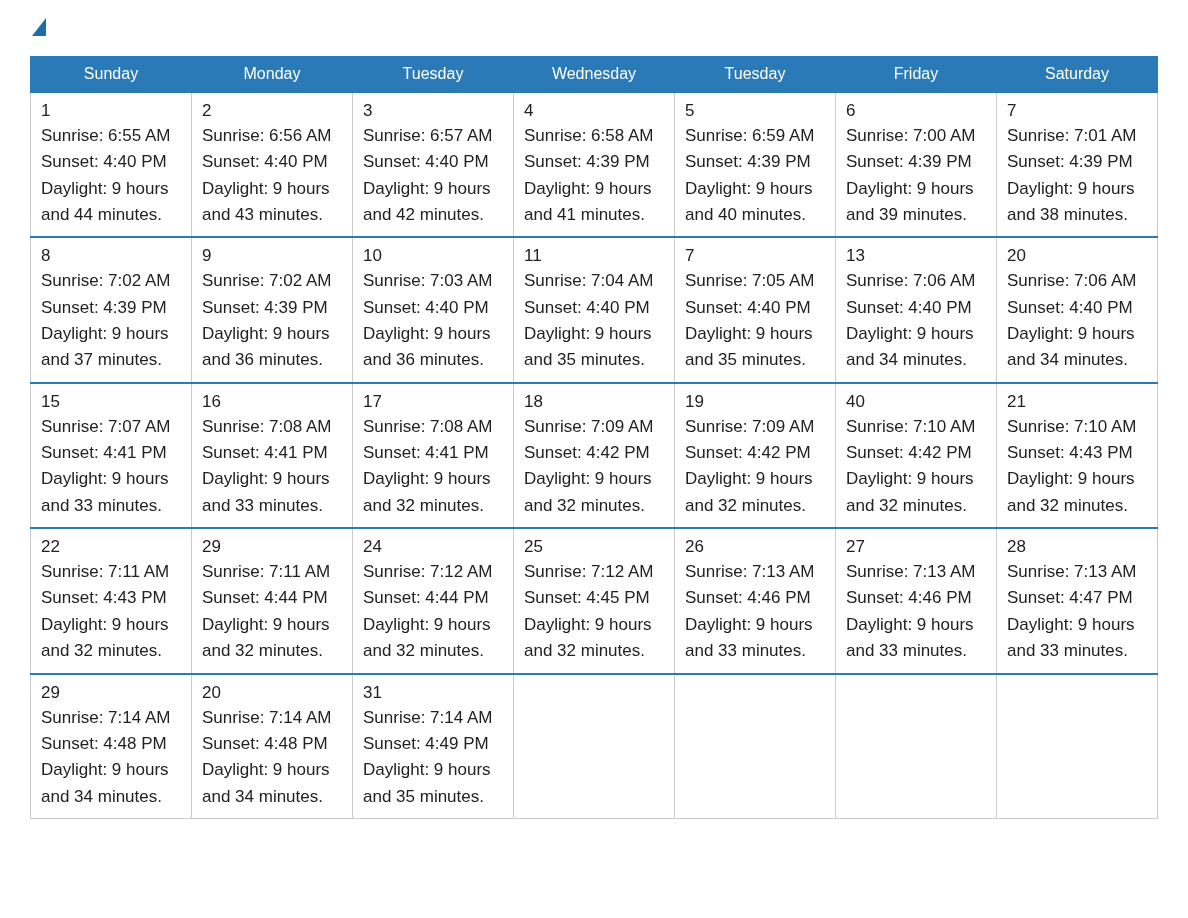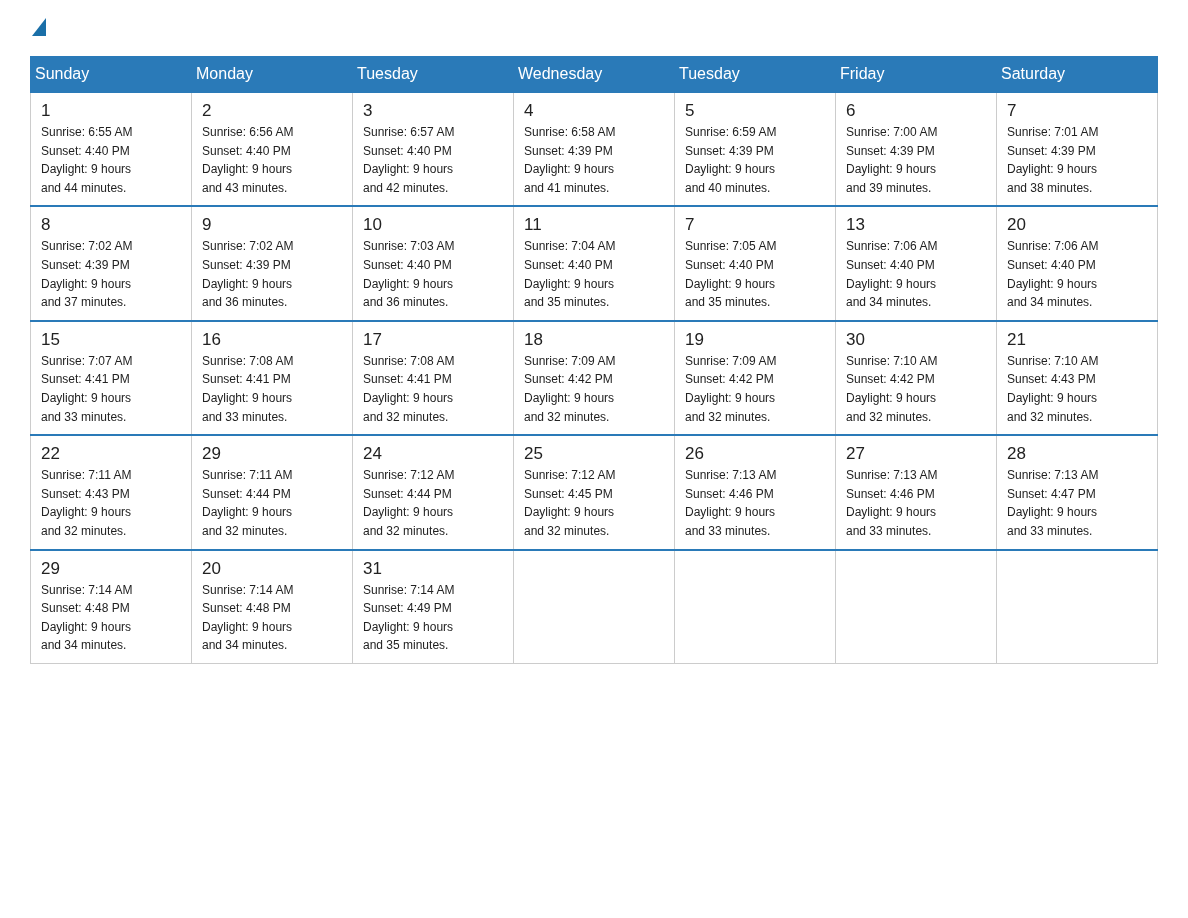--- a/index.html
+++ b/index.html
@@ -64,40 +64,40 @@
       width: 100%;
       border-collapse: collapse;
       table-layout: fixed;
     }
     thead tr th {
       background-color: #2a7ab8;
       color: #fff;
       font-size: 16px;
       font-weight: normal;
       padding: 8px 4px;
-      text-align: left;
+      text-align: center;
       border: 1px solid #2a7ab8;
     }
     tbody tr td {
       vertical-align: top;
       padding: 8px 10px;
       border: 1px solid #ccc;
       border-top: 2px solid #2a7ab8;
       font-size: 13.5px;
       color: #222;
       height: 110px;
     }
     tbody tr td .day-number {
       font-size: 17px;
       font-weight: normal;
       display: block;
       margin-bottom: 2px;
     }
     tbody tr td .day-info {
-      font-size: 12px;
+      font-size: 17px;
       line-height: 1.55;
       color: #222;
     }
     tbody tr td.empty {
       border-top: 2px solid #2a7ab8;
     }
   </style>
 </head>
 <body>
 
@@ -203,21 +203,21 @@
         </td>
         <td>
           <span class="day-number">18</span>
           <div class="day-info">Sunrise: 7:09 AM<br>Sunset: 4:42 PM<br>Daylight: 9 hours<br>and 32 minutes.</div>
         </td>
         <td>
           <span class="day-number">19</span>
           <div class="day-info">Sunrise: 7:09 AM<br>Sunset: 4:42 PM<br>Daylight: 9 hours<br>and 32 minutes.</div>
         </td>
         <td>
-          <span class="day-number">30</span>
+          <span class="day-number">40</span>
           <div class="day-info">Sunrise: 7:10 AM<br>Sunset: 4:42 PM<br>Daylight: 9 hours<br>and 32 minutes.</div>
         </td>
         <td>
           <span class="day-number">21</span>
           <div class="day-info">Sunrise: 7:10 AM<br>Sunset: 4:43 PM<br>Daylight: 9 hours<br>and 32 minutes.</div>
         </td>
       </tr>
       <tr>
         <td>
           <span class="day-number">22</span>

